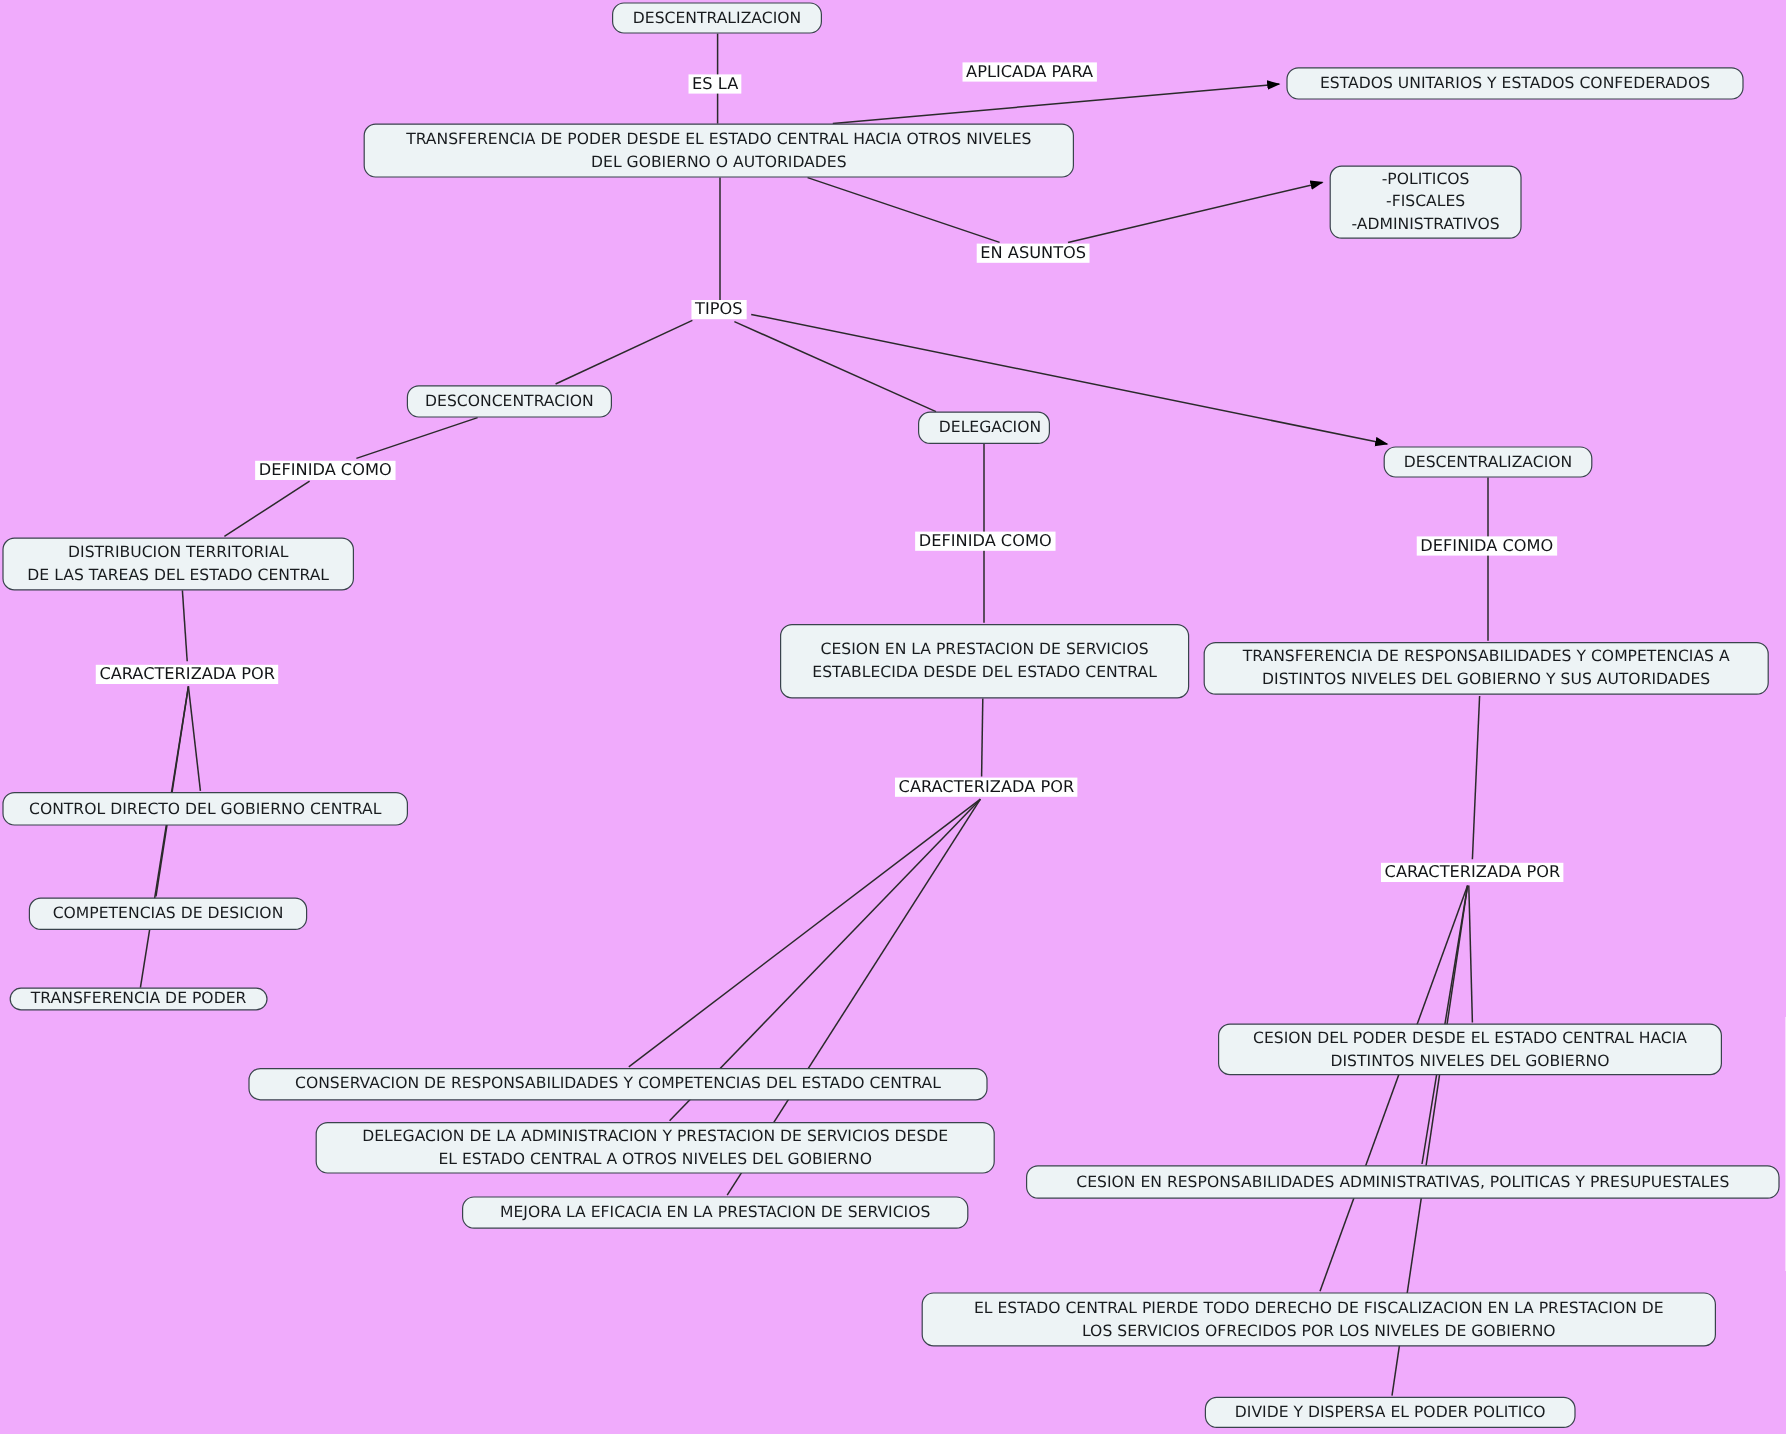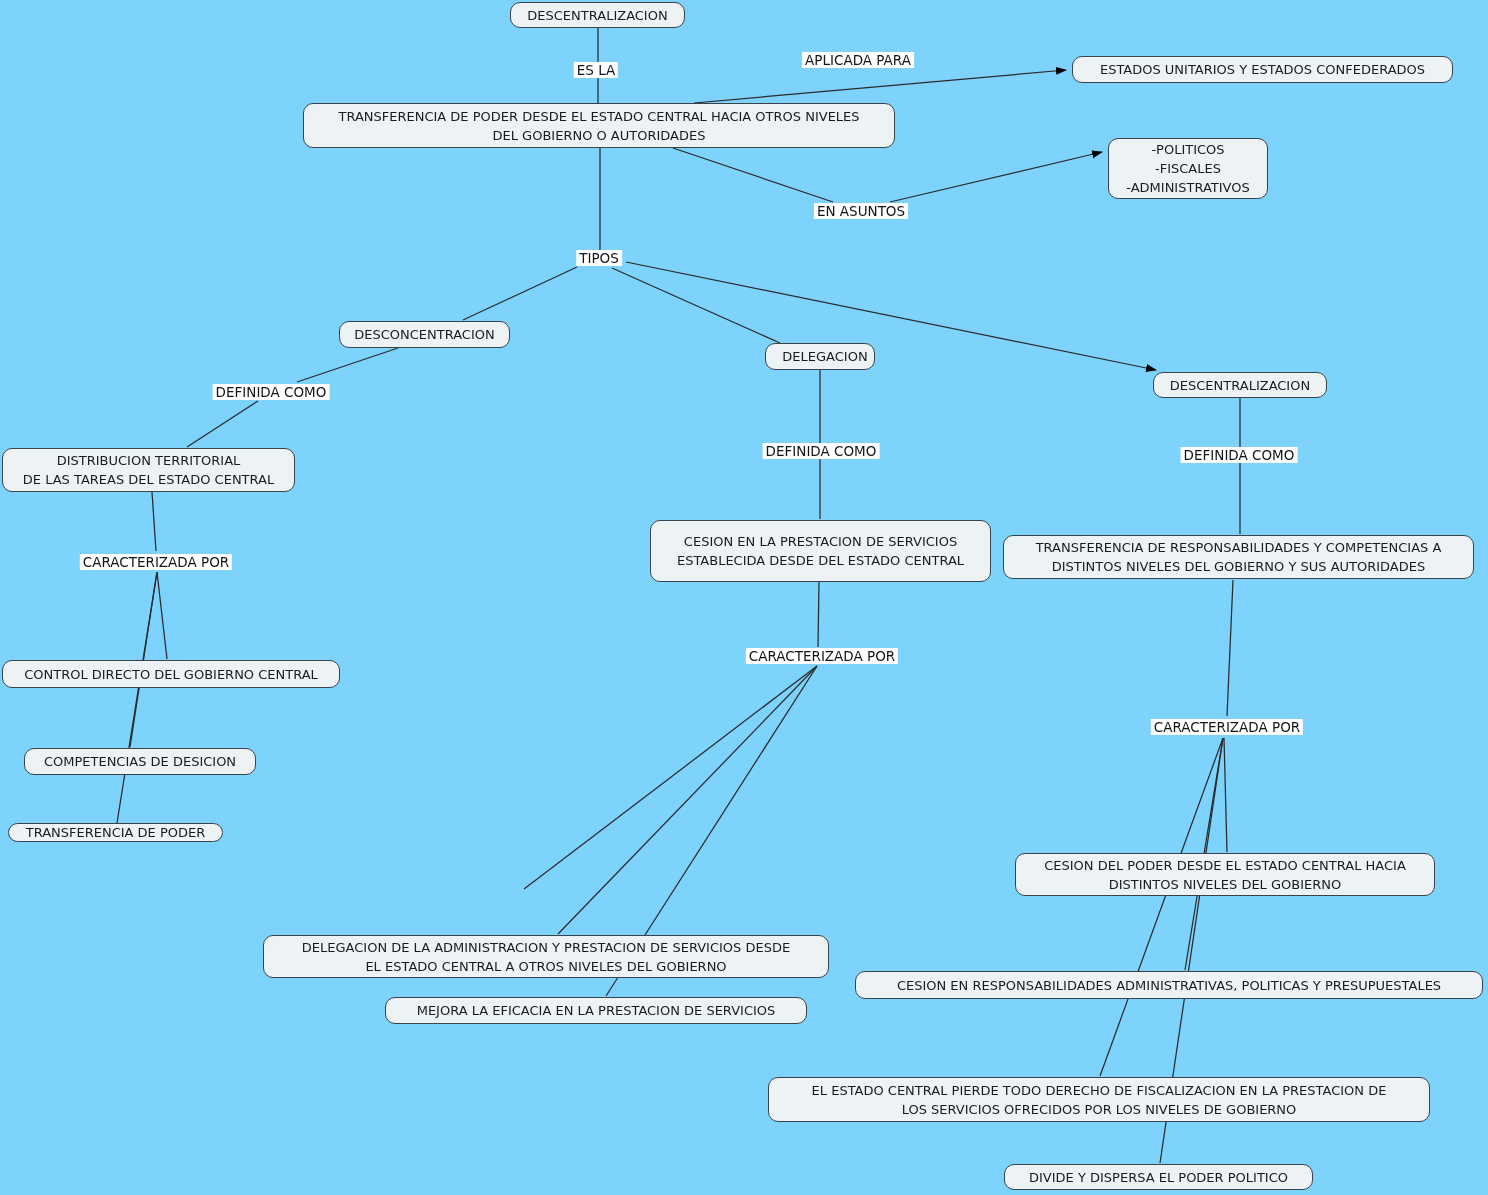--- a/index.html
+++ b/index.html
@@ -1,17 +1,17 @@
 <!DOCTYPE html>
 <html><head>
 <meta charset="utf-8">
 <style>
   html,body{margin:0;padding:0;background:#ffffff;}
   .canvas{
-    position:relative;width:1488px;height:1195px;background:#7dd3fc;
+    position:relative;width:1488px;height:1195px;background:#f0abfc;
     font-family:"DejaVu Sans",sans-serif;overflow:hidden;
   }
   svg.edges{position:absolute;left:0;top:0;z-index:1;}
   svg.edges line{stroke:#2a2a2a;stroke-width:1.25;}
   .node{
     position:absolute;z-index:2;box-sizing:border-box;
     display:flex;align-items:center;justify-content:center;text-align:center;
     background:#edf3f5;border:1.5px solid #39434c;border-radius:10px;
     color:#181b1e;font-size:13px;line-height:19px;white-space:pre;padding:1px 6px;
   }
@@ -70,20 +70,21 @@
   <div class="node" style="left:1153px;top:372px;width:174px;height:26px;">DESCENTRALIZACION</div>
   <div class="node" style="left:2px;top:448px;width:293px;height:44px;">DISTRIBUCION TERRITORIAL
 DE LAS TAREAS DEL ESTADO CENTRAL</div>
   <div class="node" style="left:650px;top:520px;width:341px;height:62px;">CESION EN LA PRESTACION DE SERVICIOS
 ESTABLECIDA DESDE DEL ESTADO CENTRAL</div>
   <div class="node" style="left:1003px;top:535px;width:471px;height:44px;">TRANSFERENCIA DE RESPONSABILIDADES Y COMPETENCIAS A
 DISTINTOS NIVELES DEL GOBIERNO Y SUS AUTORIDADES</div>
   <div class="node" style="left:2px;top:660px;width:338px;height:28px;">CONTROL DIRECTO DEL GOBIERNO CENTRAL</div>
   <div class="node" style="left:24px;top:748px;width:232px;height:27px;">COMPETENCIAS DE DESICION</div>
   <div class="node" style="left:8px;top:823px;width:215px;height:19px;">TRANSFERENCIA DE PODER</div>
+  <div class="node" style="left:207px;top:890px;width:616px;height:27px;">CONSERVACION DE RESPONSABILIDADES Y COMPETENCIAS DEL ESTADO CENTRAL</div>
   <div class="node" style="left:263px;top:935px;width:566px;height:43px;">DELEGACION DE LA ADMINISTRACION Y PRESTACION DE SERVICIOS DESDE
 EL ESTADO CENTRAL A OTROS NIVELES DEL GOBIERNO</div>
   <div class="node" style="left:385px;top:997px;width:422px;height:27px;">MEJORA LA EFICACIA EN LA PRESTACION DE SERVICIOS</div>
   <div class="node" style="left:1015px;top:853px;width:420px;height:43px;">CESION DEL PODER DESDE EL ESTADO CENTRAL HACIA
 DISTINTOS NIVELES DEL GOBIERNO</div>
   <div class="node" style="left:855px;top:971px;width:628px;height:28px;">CESION EN RESPONSABILIDADES ADMINISTRATIVAS, POLITICAS Y PRESUPUESTALES</div>
   <div class="node" style="left:768px;top:1077px;width:662px;height:45px;">EL ESTADO CENTRAL PIERDE TODO DERECHO DE FISCALIZACION EN LA PRESTACION DE
 LOS SERVICIOS OFRECIDOS POR LOS NIVELES DE GOBIERNO</div>
   <div class="node" style="left:1004px;top:1164px;width:309px;height:26px;">DIVIDE Y DISPERSA EL PODER POLITICO</div>
 

